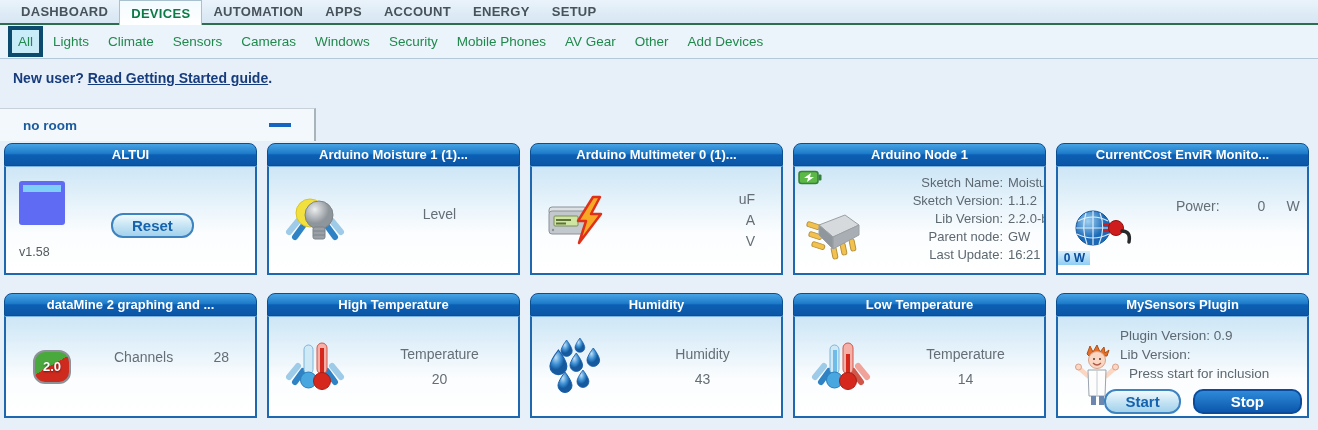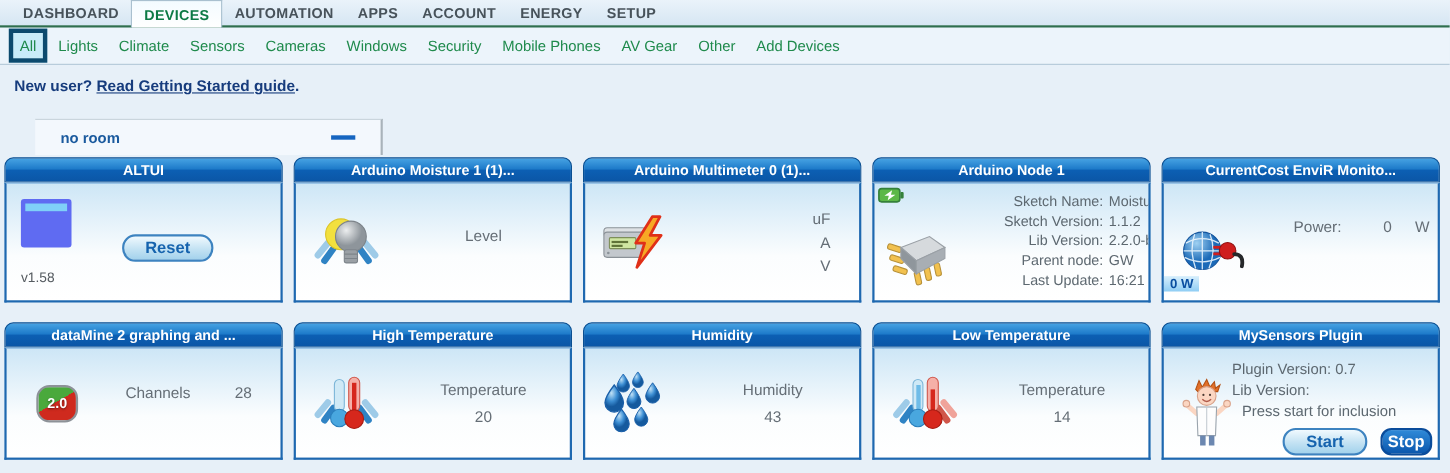--- a/index.html
+++ b/index.html
@@ -38,21 +38,21 @@
   .subtab.active{
     background:#c9ecf9;border:4px solid #0c4a6e;padding:4px 6px;
   }
   
   .notice{position:absolute;top:70px;left:13px;font-size:14px;font-weight:bold;color:#173c7d;}
   .notice a{color:#173c7d;text-decoration:underline;cursor:pointer;}
   
   .room-header{
     position:absolute;top:108px;left:0;width:316px;height:33px;box-sizing:border-box;
     background:#f3f8fd;border-top:1px solid #c6d1da;border-right:2px solid #a9b3ba;
-    display:flex;align-items:center;justify-content:space-between;padding:0 23px;margin-left:32px;
+    display:flex;align-items:center;justify-content:space-between;padding:0 23px;
   }
   .room-title{color:#1a5a9e;font-weight:bold;font-size:13.5px;}
   .collapse-btn{width:22px;height:4px;background:#1565c0;cursor:pointer;}
   
   .cards-row{position:absolute;left:4px;display:flex;gap:10px;}
   .row1{top:143px;}
   .row2{top:293px;}
   .card{width:253px;box-sizing:border-box;position:relative;}
   .row1 .card{height:132px;}
   .row2 .card{height:133px;}
@@ -78,21 +78,21 @@
   
   .btn-light{
     background:linear-gradient(#f0f9fe,#c3e2f3 55%,#a3d2ec);
     border:2px solid #3d83c0;border-radius:12px;
     color:#1563ae;font-weight:bold;font-size:15px;padding:2px 19px;
     font-family:inherit;cursor:pointer;
   }
   .btn-dark{
     background:linear-gradient(#2f8ad8,#0b57ad);
     border:2px solid #0a4c9b;border-radius:10px;
-    color:#ffffff;font-weight:bold;font-size:15px;padding:2px 5px;
+    color:#ffffff;font-weight:bold;font-size:15px;padding:2px 36px;
     font-family:inherit;cursor:pointer;
   }
   
   .altui-iconzone{align-items:flex-start;padding-left:13px;}
   .altui-square{width:46px;height:44px;background:#5f6bf2;border-radius:3px;position:relative;}
   .altui-square .stripe{position:absolute;top:4px;left:4px;right:4px;height:7px;background:#7fd0f8;}
   .altui-version{margin-top:4px;font-size:12.5px;color:#555b60;}
   .center-text{text-align:center;}
   .units-col{text-align:right;padding-right:26px;line-height:21px;}
   .node-body{display:block;}
@@ -419,21 +419,21 @@
         <path d="M14 33 L5 25" stroke="#fbd6c2" stroke-width="4.5" stroke-linecap="round"></path>
         <path d="M32 33 L41 25" stroke="#fbd6c2" stroke-width="4.5" stroke-linecap="round"></path>
         <circle cx="4.5" cy="24" r="3" fill="#fbd6c2" stroke="#d8a28a"></circle>
         <circle cx="41.5" cy="24" r="3" fill="#fbd6c2" stroke="#d8a28a"></circle>
         <path d="M14 27 L32 27 L31 53 L15 53 Z" fill="#fdfdfd" stroke="#9aa4ad"></path>
         <path d="M23 27 L23 53" stroke="#c5ccd2" stroke-width="1"></path>
         <rect x="17" y="53" width="5" height="9" fill="#6b87b0"></rect>
         <rect x="25" y="53" width="5" height="9" fill="#6b87b0"></rect>
       </svg>
       <div class="ms-text">
-        <div>Plugin Version: 0.7</div>
+        <div>Plugin Version: 0.9</div>
         <div>Lib Version:</div>
         <div class="indent">Press start for inclusion</div>
       </div>
       <div class="ms-buttons">
         <button class="btn-light">Start</button>
         <button class="btn-dark">Stop</button>
       </div>
     </div>
   </div>
 </div>

